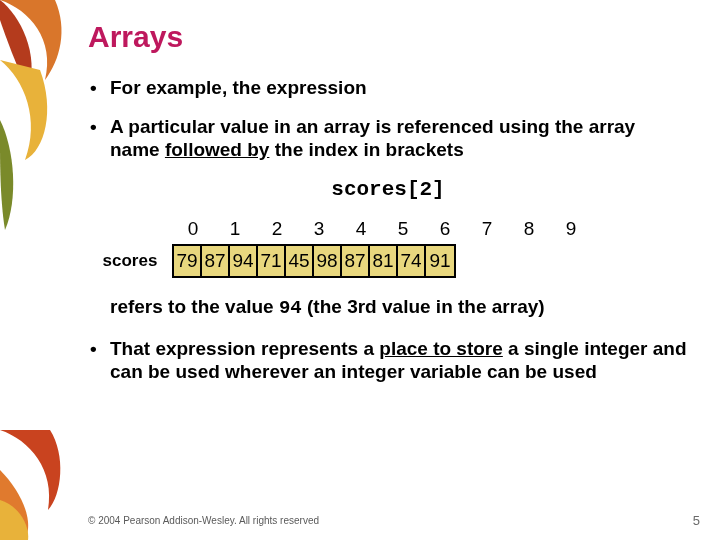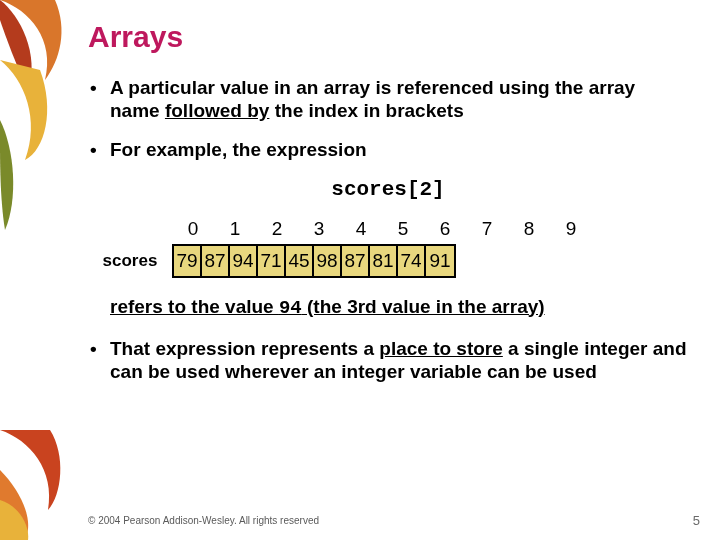--- a/index.html
+++ b/index.html
@@ -100,21 +100,20 @@
     background: #e8d77e;
     border-right: 2px solid #000;
     padding: 4px 0;
   }
   .val-cell:last-child { border-right: none; }
   .refers-line {
     font-size: 19px;
     font-weight: bold;
     font-family: Arial, Helvetica, sans-serif;
     margin: 0 0 18px 22px;
-    text-decoration: underline;
   }
   .footer {
     position: absolute;
     left: 88px;
     bottom: 14px;
     font-size: 10px;
     color: #5a5a5a;
     font-family: Arial, Helvetica, sans-serif;
   }
   .pagenum {
@@ -136,24 +135,24 @@
   <path d="M0 120 C15 150 18 200 5 230 C0 200 0 160 0 140 Z" fill="#7a8a2a"></path>
   <path d="M0 430 C30 440 55 470 48 510 C62 495 66 455 50 430 Z" fill="#c9431f"></path>
   <path d="M0 470 C20 490 35 520 25 540 C10 540 0 540 0 540 Z" fill="#e07a2e"></path>
   <path d="M0 500 C18 505 30 525 28 540 L0 540 Z" fill="#e8b23a"></path>
 </svg>
 
 <div class="content">
   <h1 class="title">Arrays</h1>
 
   <ul class="bullets">
+    <li>For example, the expression</li>
     <li>
       <span>A particular value in an array is referenced using the array name </span><span class="underline">followed by</span><span> the index in brackets</span>
     </li>
-    <li>For example, the expression</li>
   </ul>
 
   <div class="expr-row">scores[2]</div>
 
   <div class="array-block">
     <div class="idx-row">
       <span class="arr-label empty">.</span>
       <span class="idx-cell">0</span>
       <span class="idx-cell">1</span>
       <span class="idx-cell">2</span>

